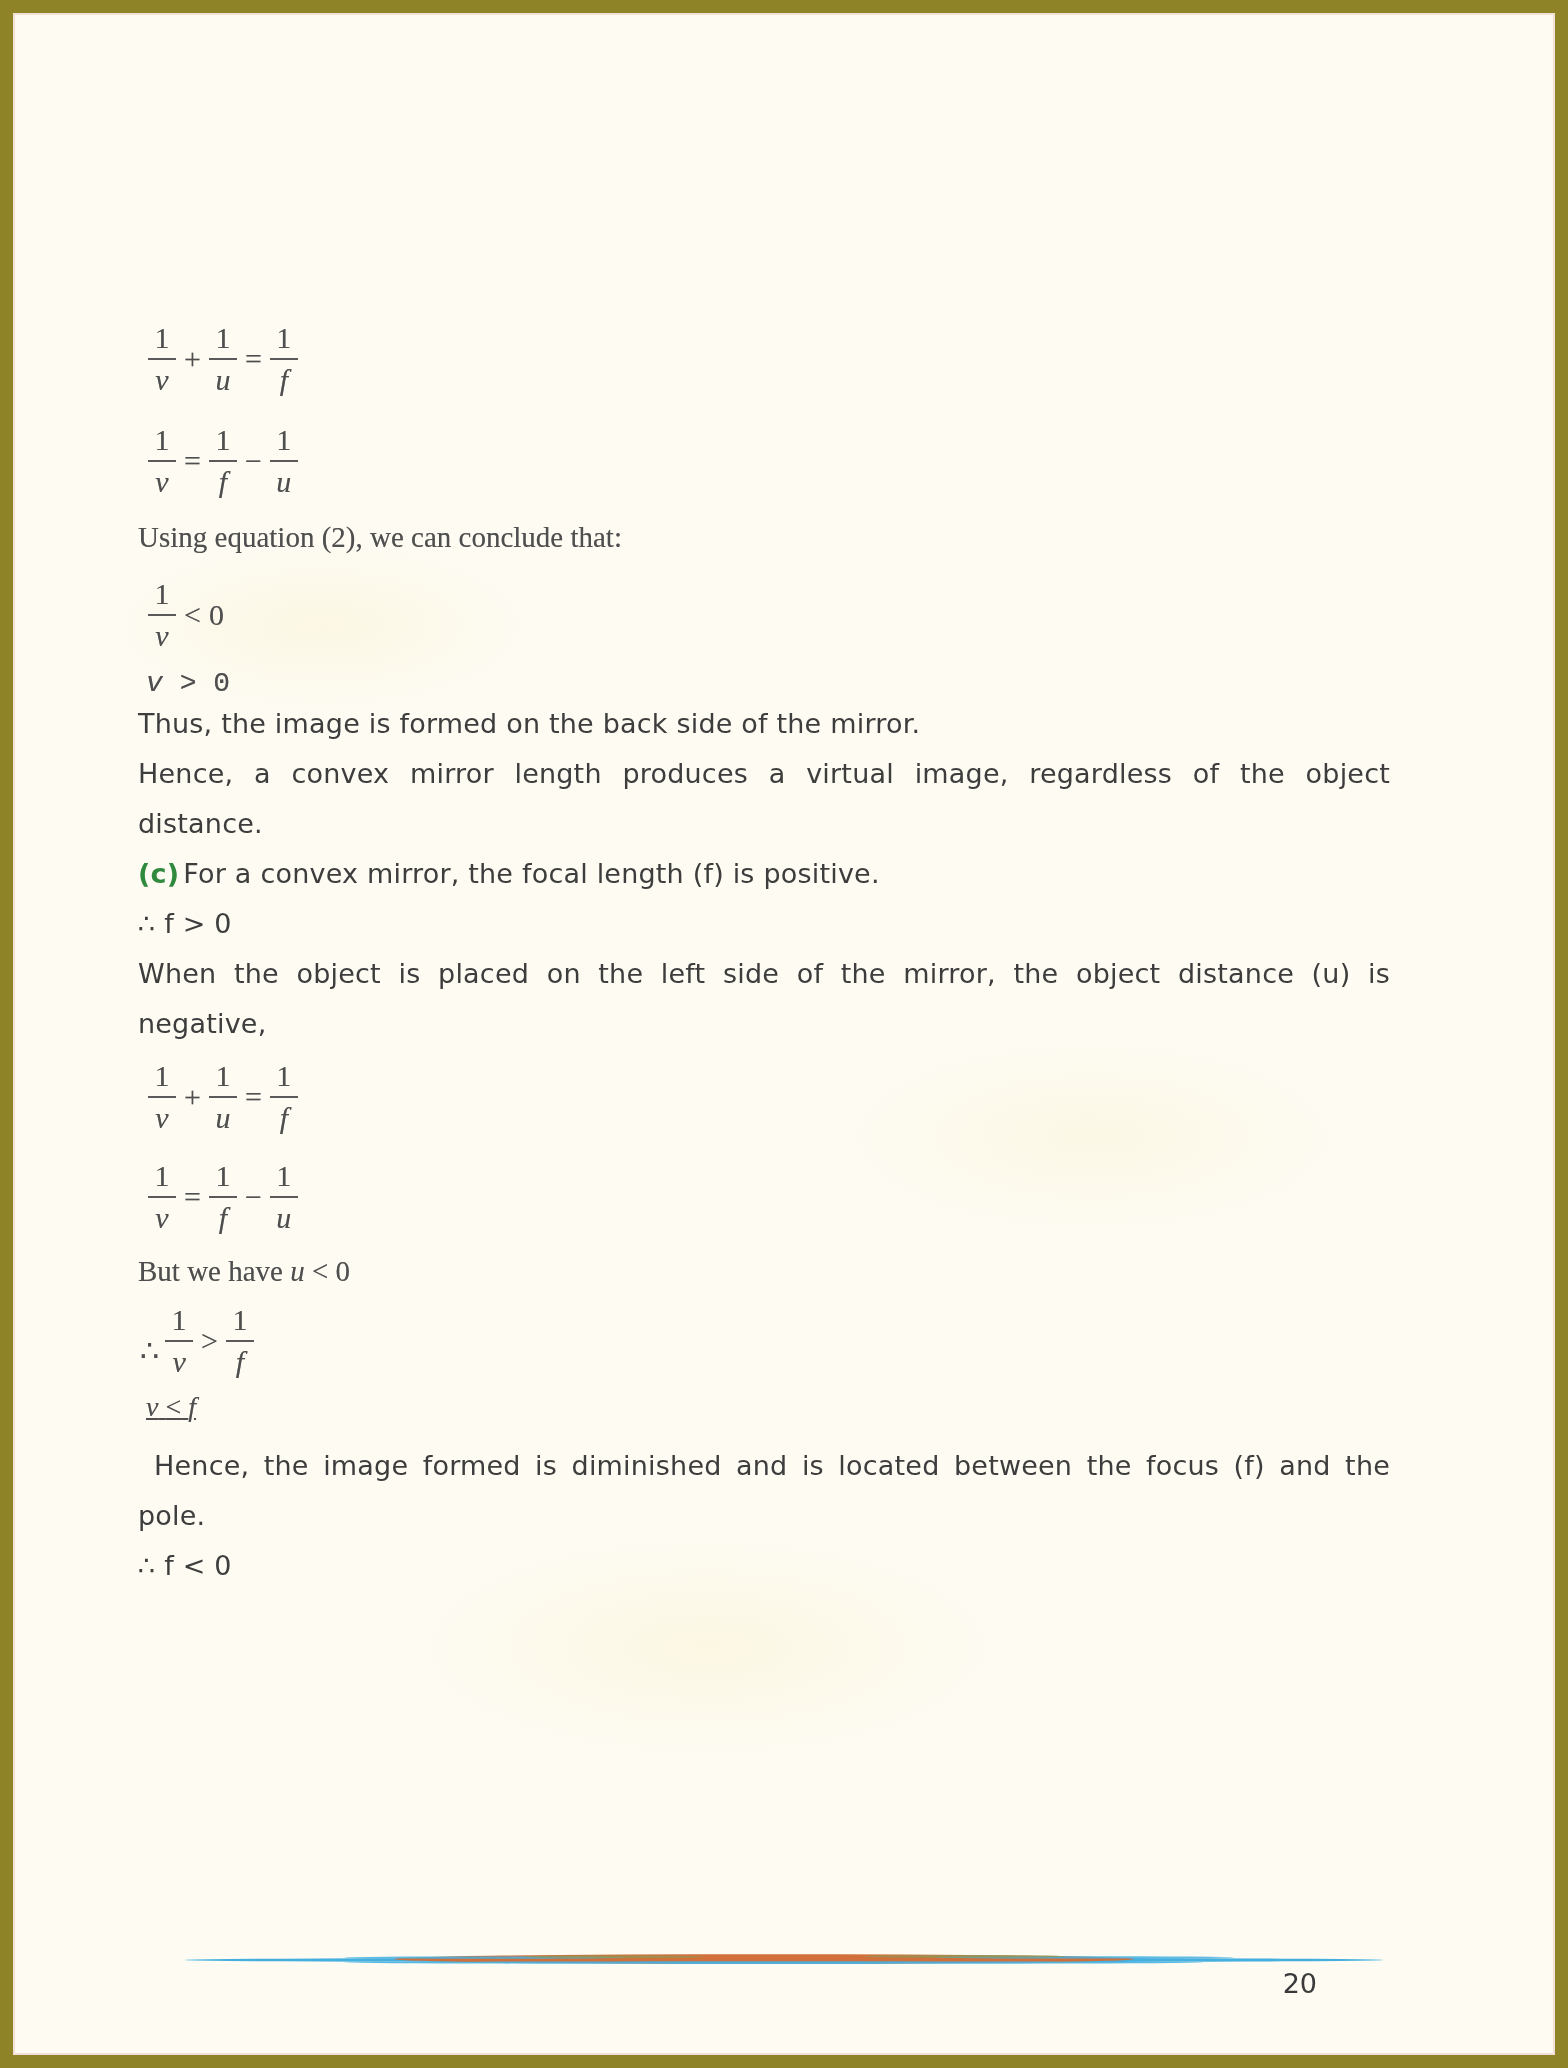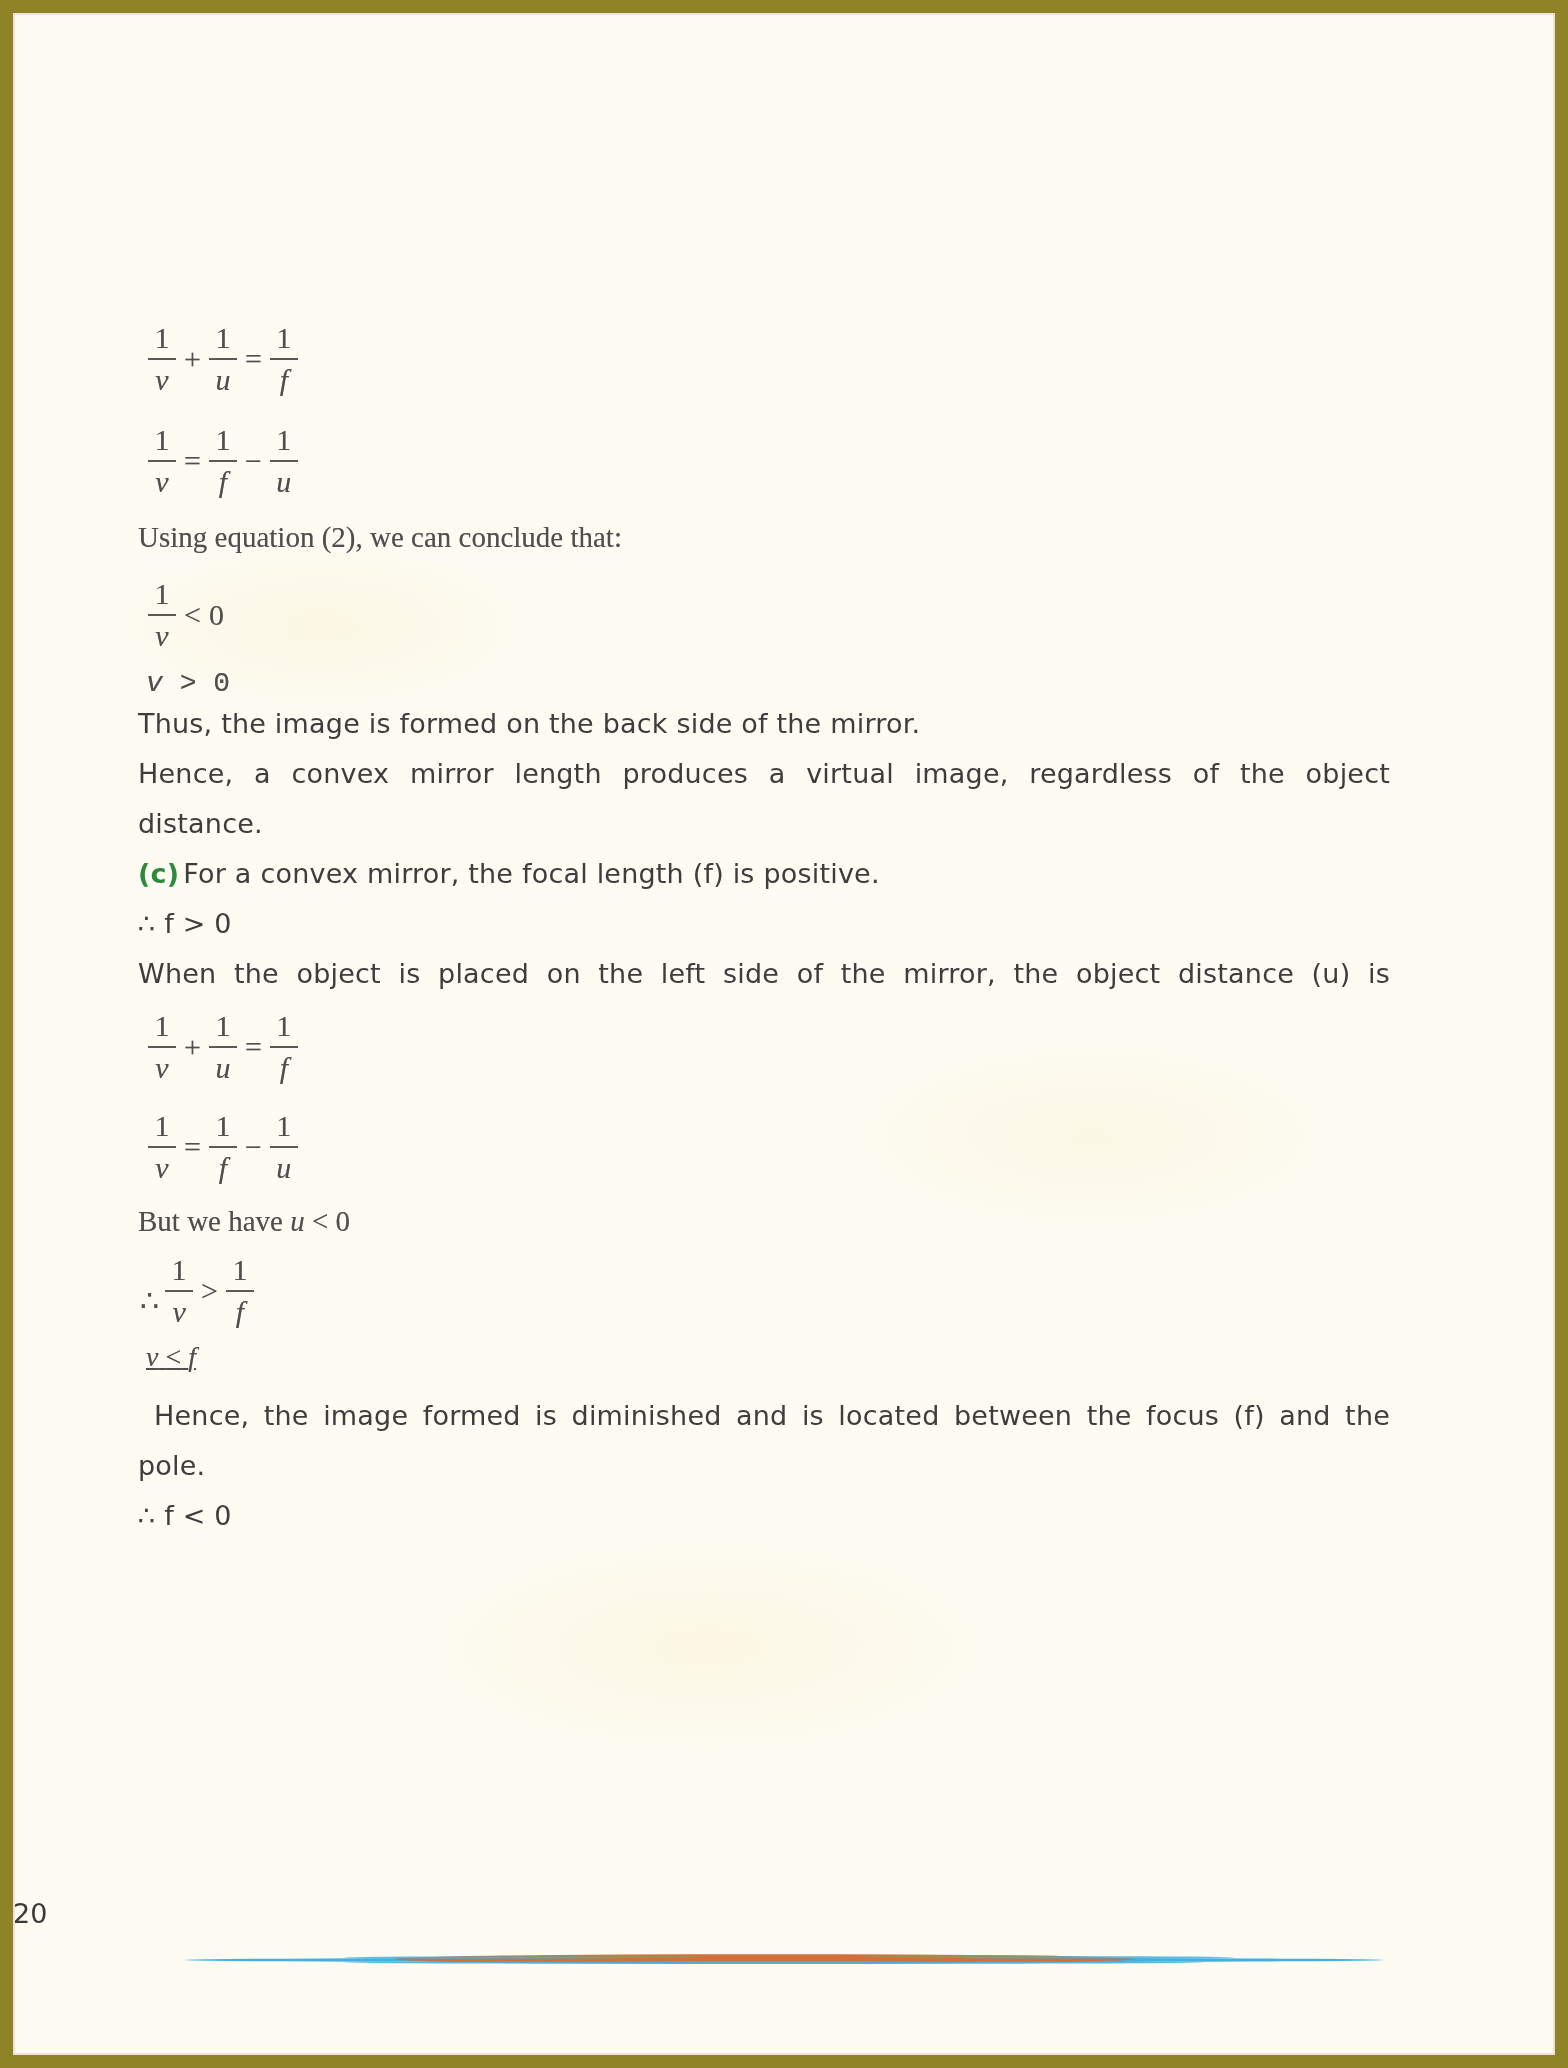--- a/index.html
+++ b/index.html
@@ -73,22 +73,22 @@
     border-top: 2px solid #5a5a5a;
     font-style: italic;
     min-width: 28px; text-align: center;
   }
   .op { padding: 0 8px; }
   .it { font-style: italic; }
   .therefore-sym { padding-right: 6px; transform: translateY(9px); }
   
   .footer-divider { position: absolute; left: 171px; top: 1937px; }
   .page-number {
-    position: absolute; left: 0; top: 1885px; width: 1304px;
-    text-align: left;
+    position: absolute; left: 0; top: 1955px; width: 1304px;
+    text-align: right;
     font-size: 27px; color: #3a3a3a;
   }
   
   .mt6  { margin-top: 6px; }
   .mt12 { margin-top: 12px; }
   .mt14 { margin-top: 14px; text-decoration: underline; }
   .mt16 { margin-top: 16px; }
   .mt18 { margin-top: 18px; margin-left: 16px; }
   .mt20 { margin-top: 20px; }
   .mt22 { margin-top: 22px; }
@@ -160,20 +160,21 @@
     <div class="body-line justify-full">Hence, a convex mirror length produces a virtual image, regardless of the object</div>
     <div class="body-line">distance.</div>
 
     <div class="body-line">
       <span class="green-label">(c)</span><span>For a convex mirror, the focal length (f) is positive.</span>
     </div>
 
     <div class="body-line">∴ f &gt; 0</div>
 
     <div class="body-line justify-full">When the object is placed on the left side of the mirror, the object distance (u) is</div>
+    <div class="body-line">negative,</div>
 
 
 
     <div class="eq-row mt12">
       <span class="frac">
         <span class="num">1</span>
         <span class="den">v</span>
       </span>
       <span class="op">+</span>
       <span class="frac">

